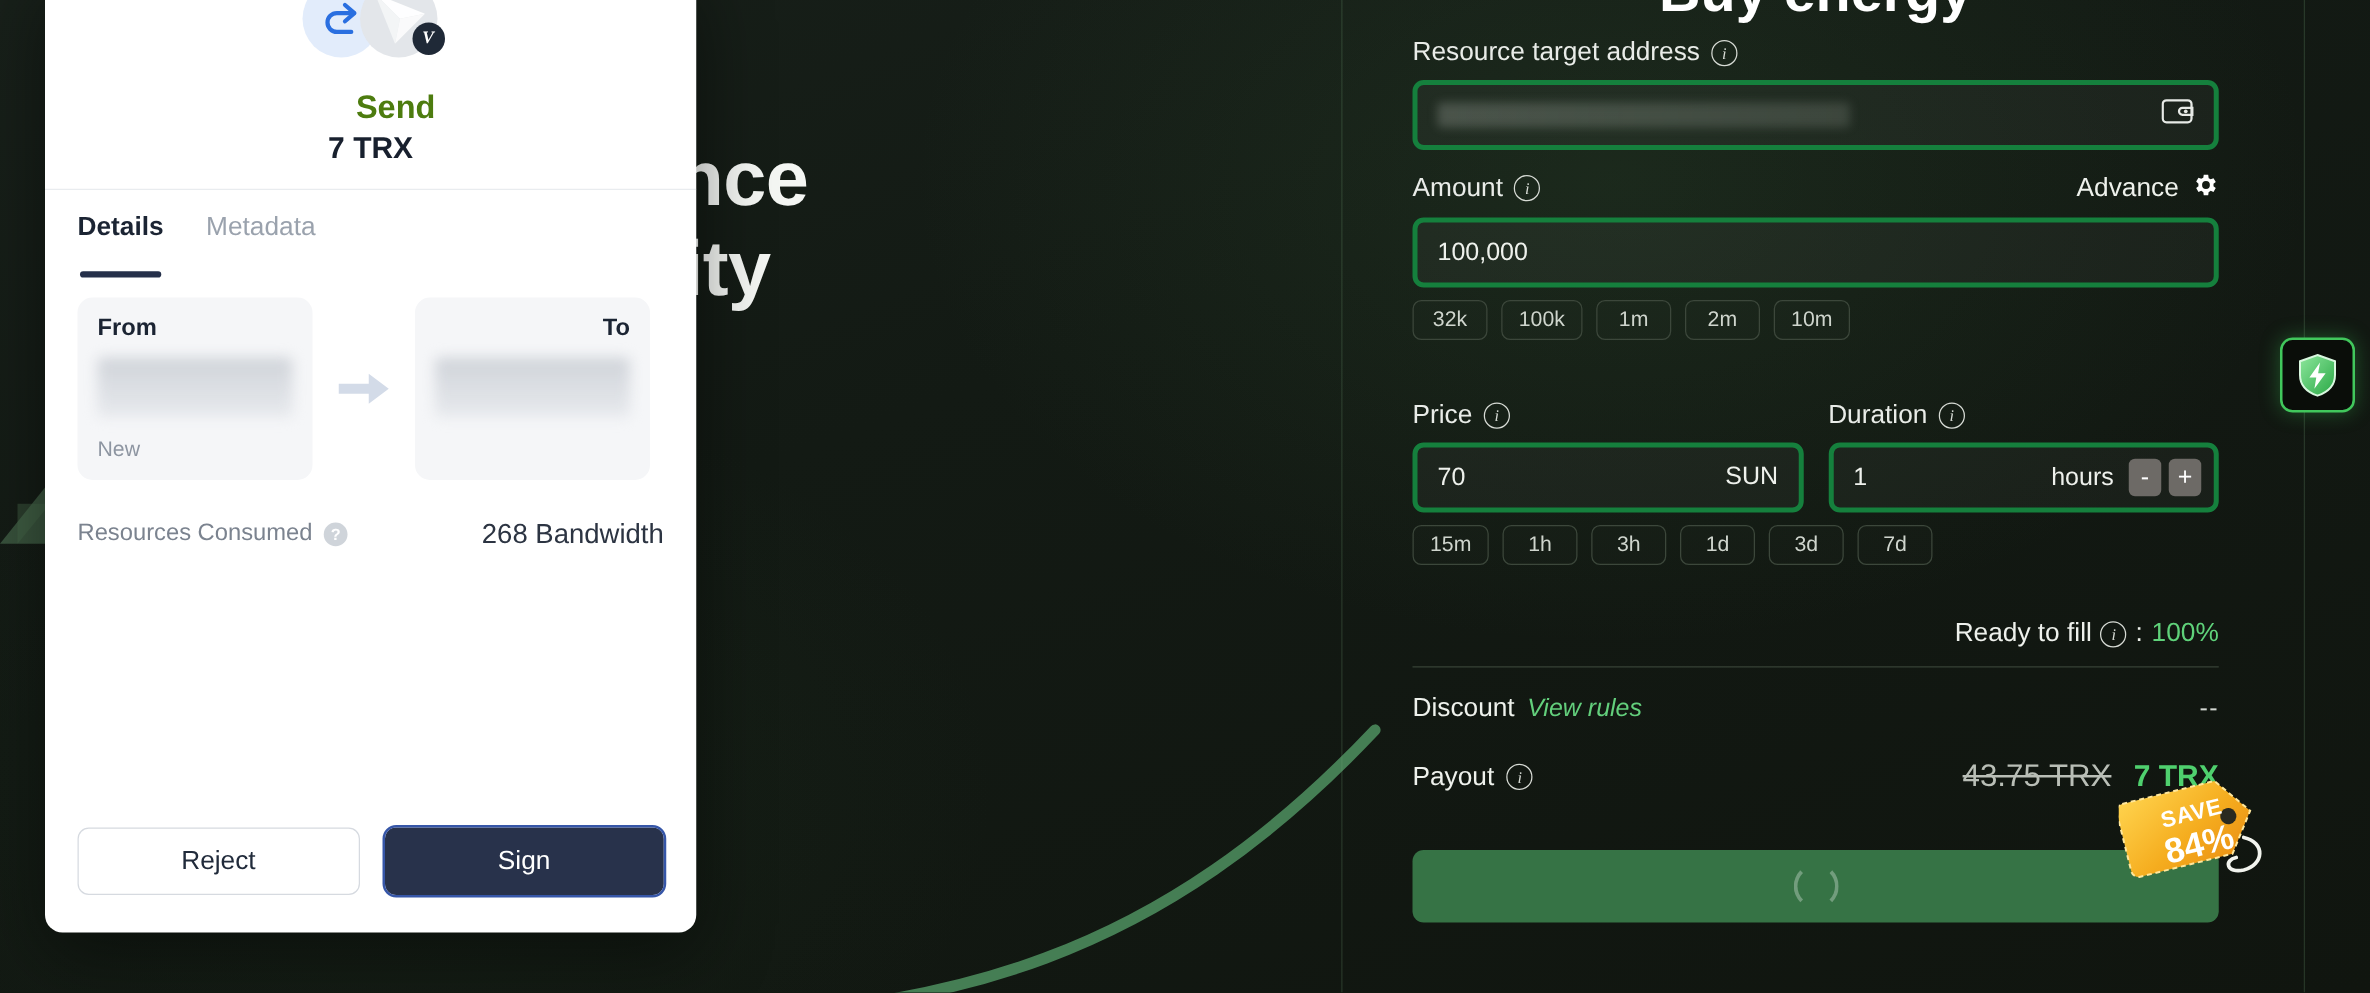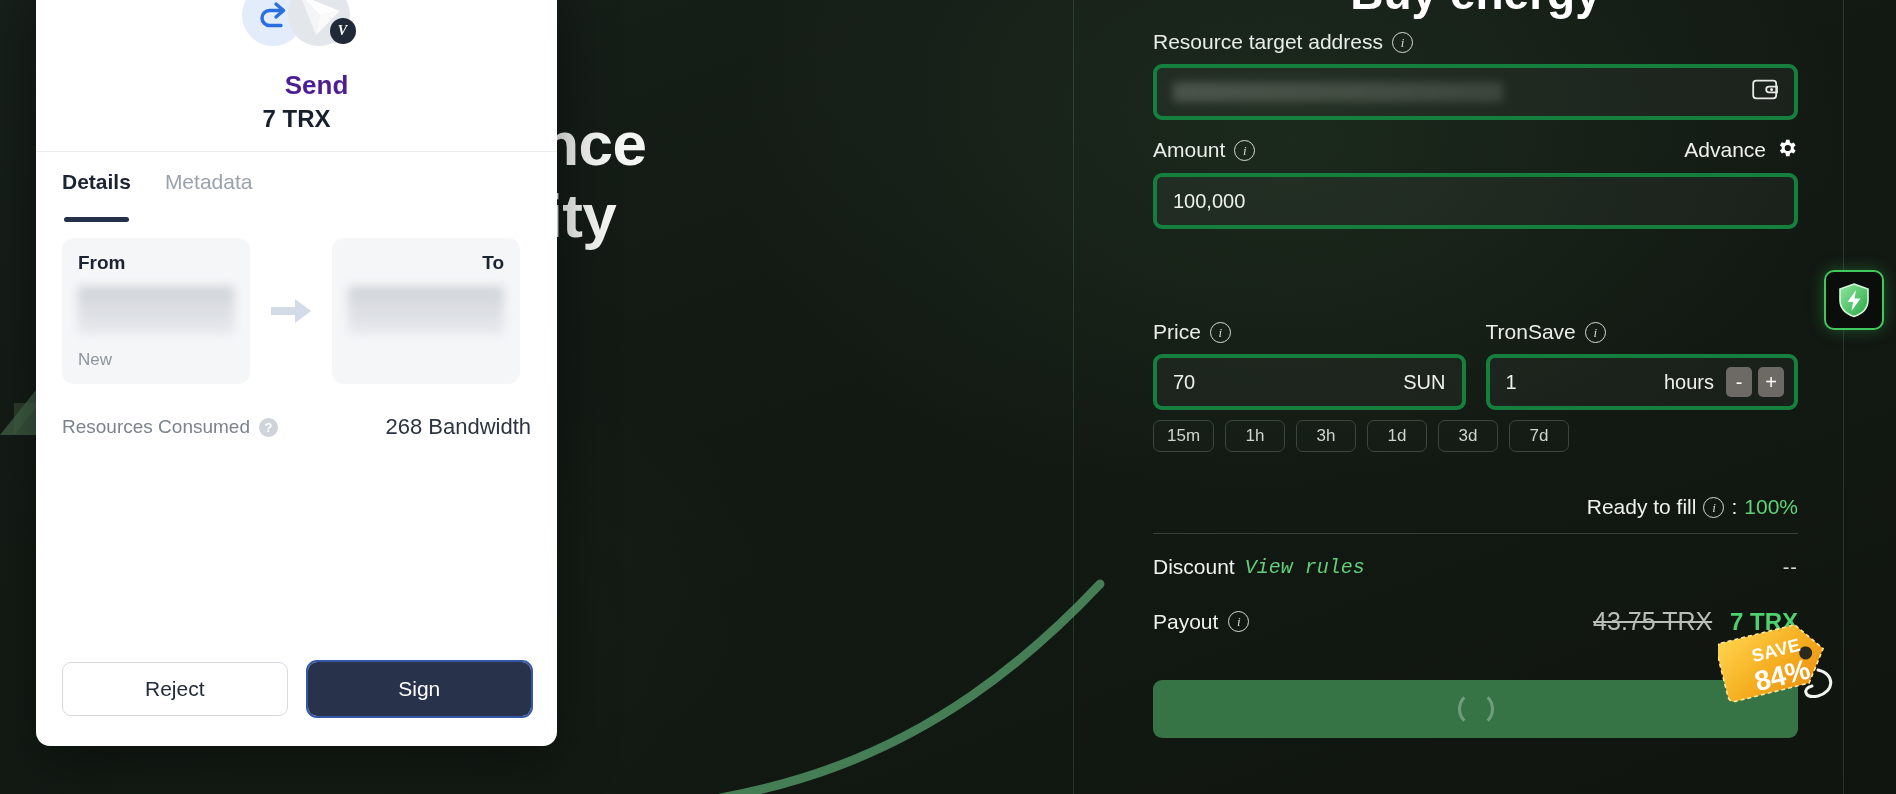--- a/index.html
+++ b/index.html
@@ -78,21 +78,21 @@
     width: 560px;
     color: #e7eae6;
     font-size: 22px;
     white-space: pre;
   }
 
   
   .panel {
     position: absolute;
     left: 1130px; top: 0px;
-    width: 700px; height: 608px; margin-left: 23px;
+    width: 700px; height: 608px;
   }
   .panel-title {
     position: absolute;
     left: 0; top: -34px;
     width: 645px;
     text-align: center;
     color: #ffffff;
     font-size: 46px;
     font-weight: 700;
   }
@@ -179,21 +179,21 @@
     color: #eef1ec; font-size: 21px;
   }
   .pct { color: #5fd27a; }
   .divider { height: 1px; background: #374236; }
   .kv-row {
     display: flex; align-items: center; justify-content: space-between;
     color: #eef1ec; font-size: 21px;
   }
   .kv-left { display: flex; align-items: center; gap: 10px; }
   .view-rules {
-    color: #63cf7c; font-style: italic; font-size: 20px; font-family: Liberation Mono, monospace;
+    color: #63cf7c; font-style: italic; font-size: 20px;
   }
   .dash { color: #d4d8d2; font-size: 20px; letter-spacing: 1px;}
   .payout-old {
     color: #b9beb6; font-size: 25px;
     text-decoration: line-through;
     margin-right: 12px;
   }
   .payout-new { color: #4fd06e; font-size: 24px; font-weight: 700; }
   .cta {
     position: relative;
@@ -280,21 +280,21 @@
     border-radius: 50%;
     background: #1f2937;
     color: #fff;
     display: flex; align-items: center; justify-content: center;
     font-size: 14px; font-weight: 700;
     font-family: "Liberation Serif", serif;
     font-style: italic;
   }
   .m-title {
     margin-top: 6px;
-    font-size: 26px; font-weight: 700; color: #4c1d95; margin-left: 40px;
+    font-size: 26px; font-weight: 700; color: #4d7c0f; margin-left: 40px;
   }
   .m-amount {
     margin-top: 4px;
     font-size: 24px; font-weight: 700; color: #18202e;
   }
   .m-hr { height: 1px; background: #e9ecef; margin-top: 18px; }
   .tabs {
     display: flex; gap: 34px;
     padding: 18px 26px 0 26px;
   }
@@ -419,37 +419,44 @@
           <span>
             <svg width="22" height="22" viewBox="0 0 24 24" fill="#ffffff">
               <path d="M19.4 13a7.6 7.6 0 0 0 0-2l2-1.6-2-3.4-2.4 1a7.4 7.4 0 0 0-1.8-1L14.8 3h-3.9l-.4 2.6c-.65.25-1.25.58-1.8 1l-2.4-1-2 3.4L6.3 11a7.6 7.6 0 0 0 0 2l-2 1.6 2 3.4 2.4-1c.55.42 1.15.75 1.8 1l.4 3h3.9l.4-3c.65-.25 1.25-.58 1.8-1l2.4 1 2-3.4-2-1.6zM12.85 15.4a3.4 3.4 0 1 1 0-6.8 3.4 3.4 0 0 1 0 6.8z"></path>
             </svg>
           </span>
         </div>
       </div>
       <div class="txt-input" style="margin-top:10px;">
         <span>100,000</span>
       </div>
+      <div class="chips">
+        <div class="chip">32k</div>
+        <div class="chip">100k</div>
+        <div class="chip">1m</div>
+        <div class="chip">2m</div>
+        <div class="chip">10m</div>
+      </div>
     </div>
 
     <div style="position:absolute; left:0; top:320px; width:645px;">
       <div class="two-col">
         <div>
           <div class="field-label-row">
             <span>Price</span>
             <span class="info-i">i</span>
           </div>
           <div class="txt-input" style="margin-top:10px;">
             <span>70</span>
             <span class="unit-suffix">SUN</span>
           </div>
         </div>
         <div>
           <div class="field-label-row">
-            <span>TronSave</span>
+            <span>Duration</span>
             <span class="info-i">i</span>
           </div>
           <div class="txt-input" style="margin-top:10px;">
             <span>1</span>
             <span class="dur-ctl">
               <span class="dur-unit">hours</span>
               <span class="stepper">-</span>
               <span class="stepper">+</span>
             </span>
           </div>

